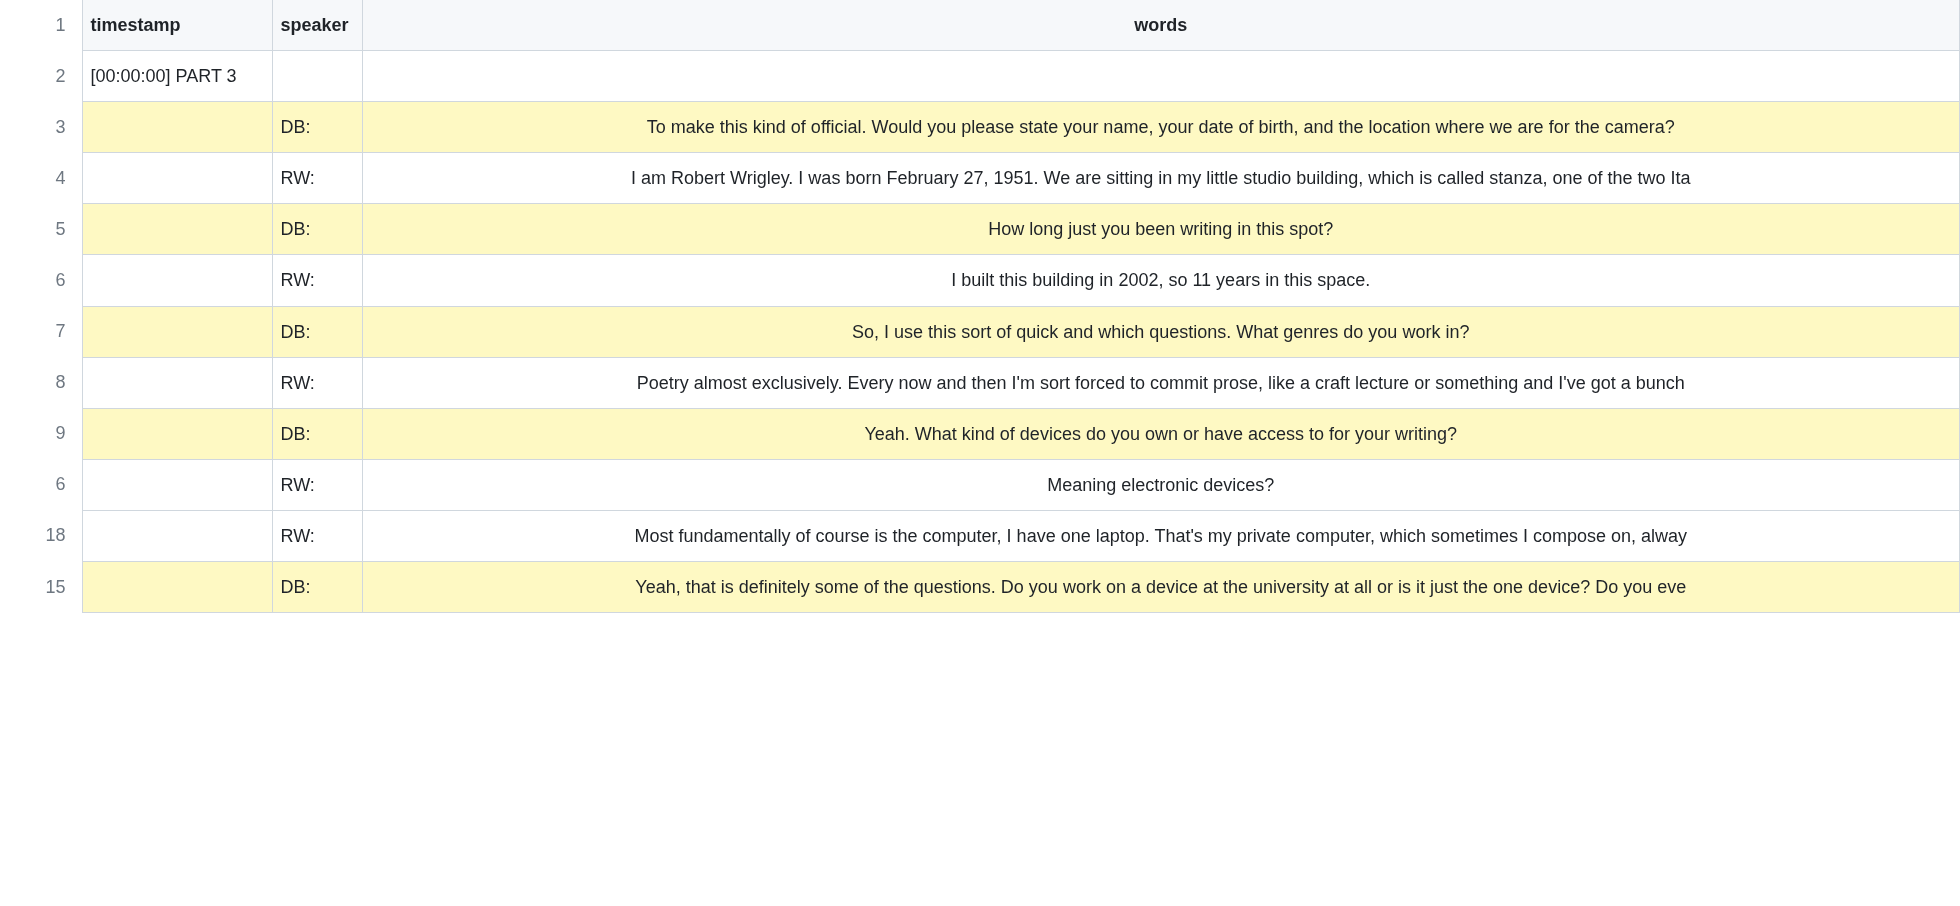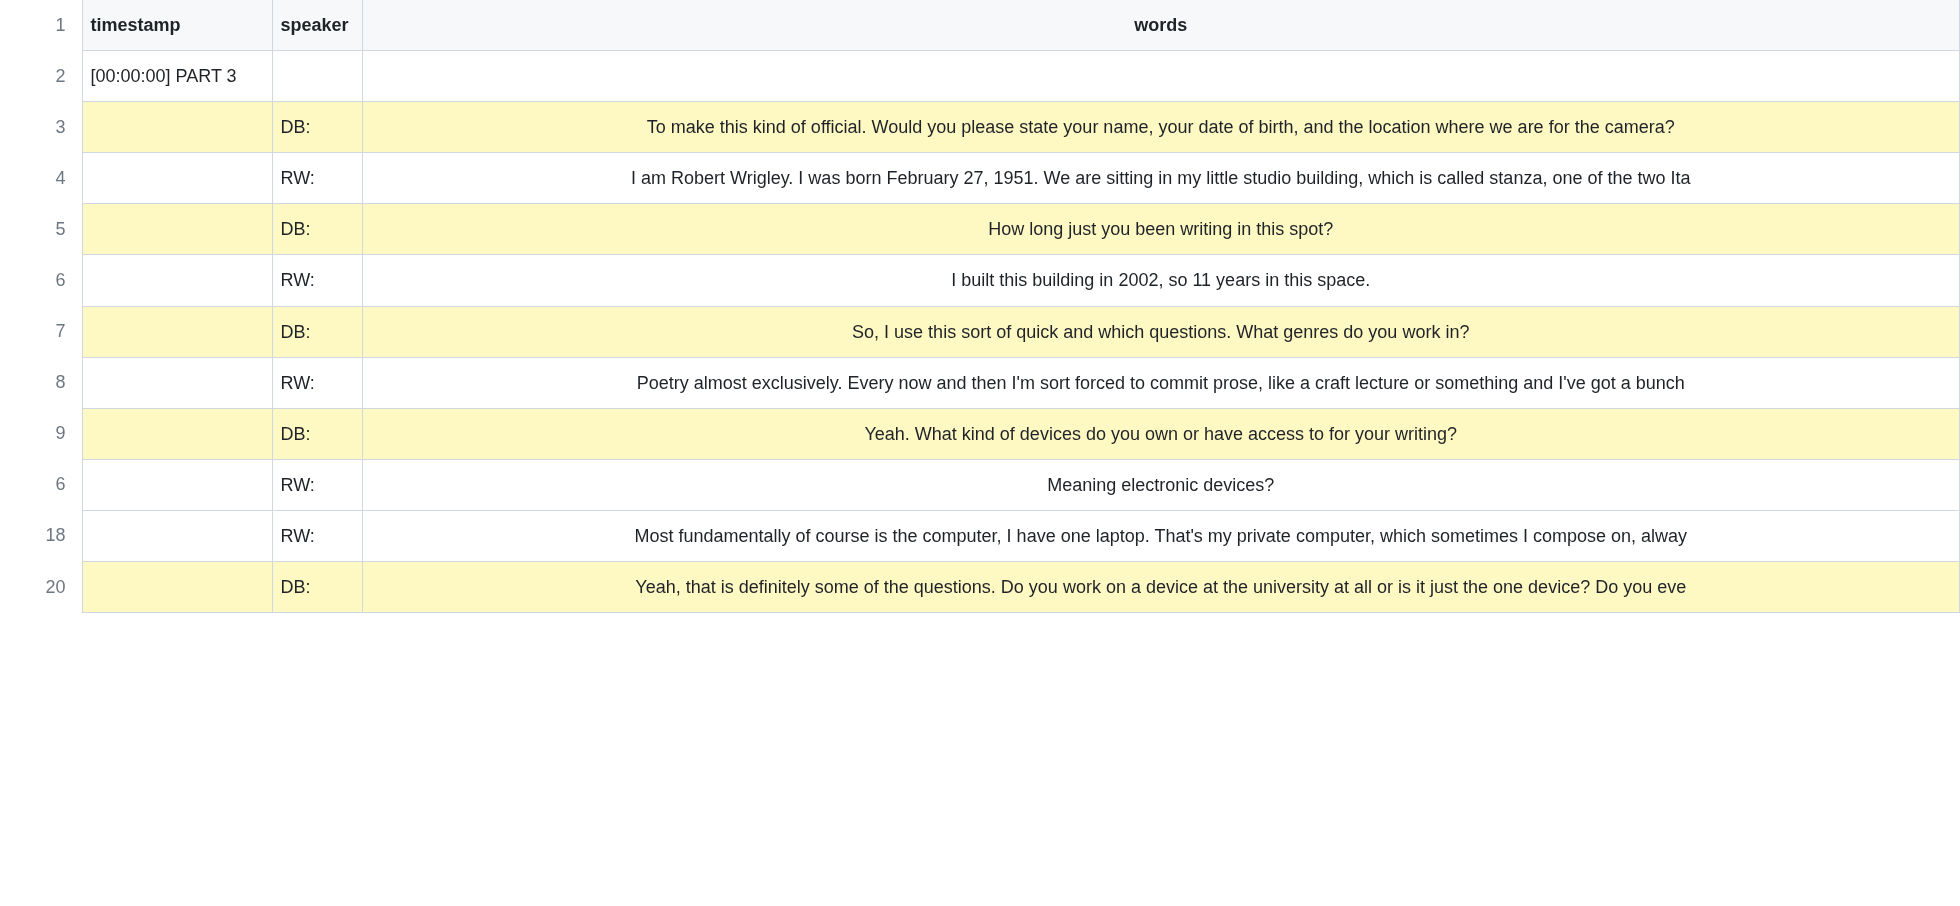--- a/index.html
+++ b/index.html
@@ -114,18 +114,18 @@
       <div class="csv-cell col-speaker">RW:</div>
       <div class="csv-cell col-words">Meaning electronic devices?</div>
     </div>
     <div class="csv-row">
       <div class="line-num">18</div>
       <div class="csv-cell col-timestamp"></div>
       <div class="csv-cell col-speaker">RW:</div>
       <div class="csv-cell col-words">Most fundamentally of course is the computer, I have one laptop. That's my private computer, which sometimes I compose on, alway</div>
     </div>
     <div class="csv-row even">
-      <div class="line-num">20</div>
+      <div class="line-num">15</div>
       <div class="csv-cell col-timestamp"></div>
       <div class="csv-cell col-speaker">DB:</div>
       <div class="csv-cell col-words">Yeah, that is definitely some of the questions. Do you work on a device at the university at all or is it just the one device? Do you eve</div>
     </div>
   </div>
 
 </body></html>

